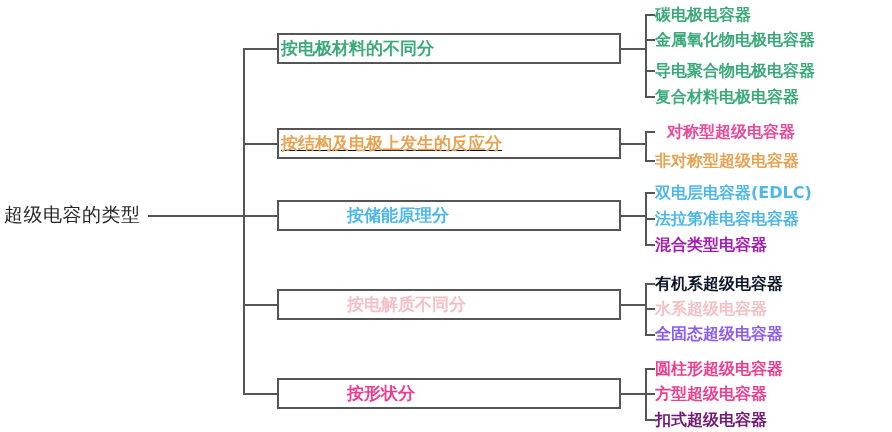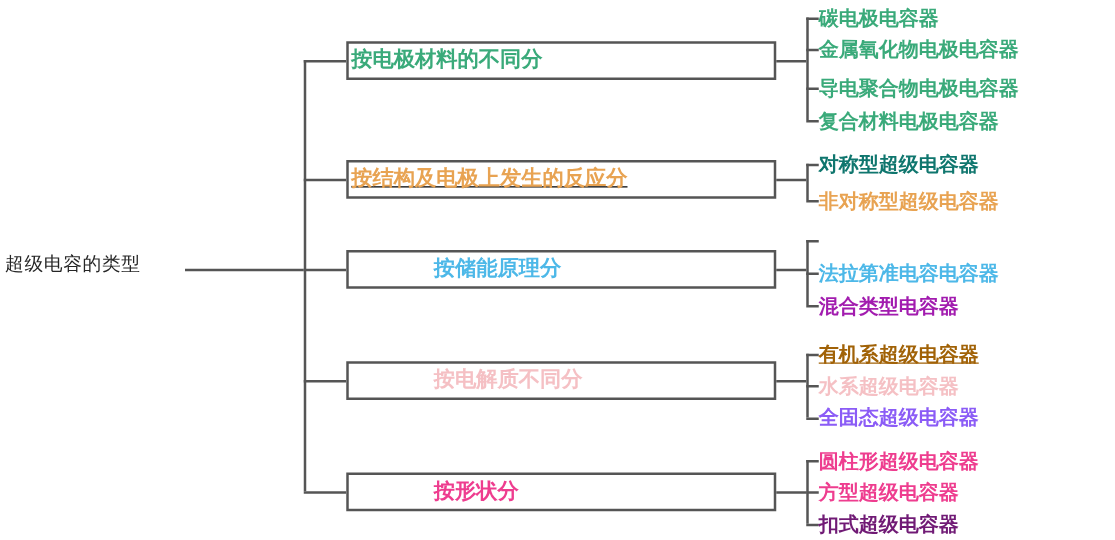--- a/index.html
+++ b/index.html
@@ -8,21 +8,21 @@
     background:#ffffff;
     font-family:"DejaVu Sans","Liberation Sans",sans-serif;
     overflow:hidden;
   }
   #canvas{position:relative;width:892px;height:432px;}
 
   
   .root-label{
     position:absolute;
     left:4px; top:202px;
-    font-size:15px;
+    font-size:19px;
     color:#262626;
     letter-spacing:0.5px;
     white-space:nowrap;
   }
 
   
   .hline{position:absolute;height:0;border-top:2px solid #555555;}
   .vline{position:absolute;width:0;border-left:2px solid #555555;}
 
   
@@ -87,49 +87,50 @@
   <div class="leaf" style="top:89px; color:#3aaa7a;">复合材料电极电容器</div>
 
   <div class="hline" style="left:243px; top:143px; width:34px;"></div>
   <div class="node-box pad-sm" style="top:128px;text-decoration:underline;">
     <span class="node-text" style="color:#e8a352;">按结构及电极上发生的反应分</span>
   </div>
   <div class="hline" style="left:621px; top:143px; width:24px;"></div>
   <div class="vline" style="left:645px; top:131px; height:29px;"></div>
 
   <div class="hline" style="left:645px; top:131px; width:10px;"></div>
-  <div class="leaf" style="top:124px; color:#0f766e;">对称型超级电容器</div>
+  <div class="leaf" style="top:124px; color:#ec4899;margin-left:12px;">对称型超级电容器</div>
 
   <div class="hline" style="left:645px; top:160px; width:10px;"></div>
   <div class="leaf" style="top:153px; color:#e8a352;">非对称型超级电容器</div>
 
   <div class="hline" style="left:243px; top:215px; width:34px;"></div>
   <div class="node-box pad-lg" style="top:200px;">
     <span class="node-text" style="color:#4db8e8;">按储能原理分</span>
   </div>
   <div class="hline" style="left:621px; top:215px; width:24px;"></div>
   <div class="vline" style="left:645px; top:192px; height:52px;"></div>
 
   <div class="hline" style="left:645px; top:192px; width:10px;"></div>
+  <div class="leaf" style="top:185px; color:#4db8e8;">双电层电容器(EDLC)</div>
 
   <div class="hline" style="left:645px; top:218px; width:10px;"></div>
   <div class="leaf" style="top:211px; color:#4db8e8;">法拉第准电容电容器</div>
 
   <div class="hline" style="left:645px; top:244px; width:10px;"></div>
   <div class="leaf" style="top:237px; color:#a21caf;">混合类型电容器</div>
 
   <div class="hline" style="left:243px; top:304px; width:34px;"></div>
   <div class="node-box pad-lg" style="top:289px;">
     <span class="node-text" style="color:#f5c0c4;">按电解质不同分</span>
   </div>
   <div class="hline" style="left:621px; top:304px; width:24px;"></div>
   <div class="vline" style="left:645px; top:283px; height:51px;"></div>
 
   <div class="hline" style="left:645px; top:283px; width:10px;"></div>
-  <div class="leaf" style="top:276px; color:#a16207;text-decoration:underline;">有机系超级电容器</div>
+  <div class="leaf" style="top:276px; color:#0f172a;">有机系超级电容器</div>
 
   <div class="hline" style="left:645px; top:308px; width:10px;"></div>
   <div class="leaf" style="top:301px; color:#f5c0c4;">水系超级电容器</div>
 
   <div class="hline" style="left:645px; top:334px; width:10px;"></div>
   <div class="leaf" style="top:327px; color:#8b5cf6;font-family:Liberation Mono, monospace;">全固态超级电容器</div>
 
   <div class="hline" style="left:243px; top:393px; width:34px;"></div>
   <div class="node-box pad-lg" style="top:378px;text-align:right;">
     <span class="node-text" style="color:#ee3d8f;">按形状分</span>

